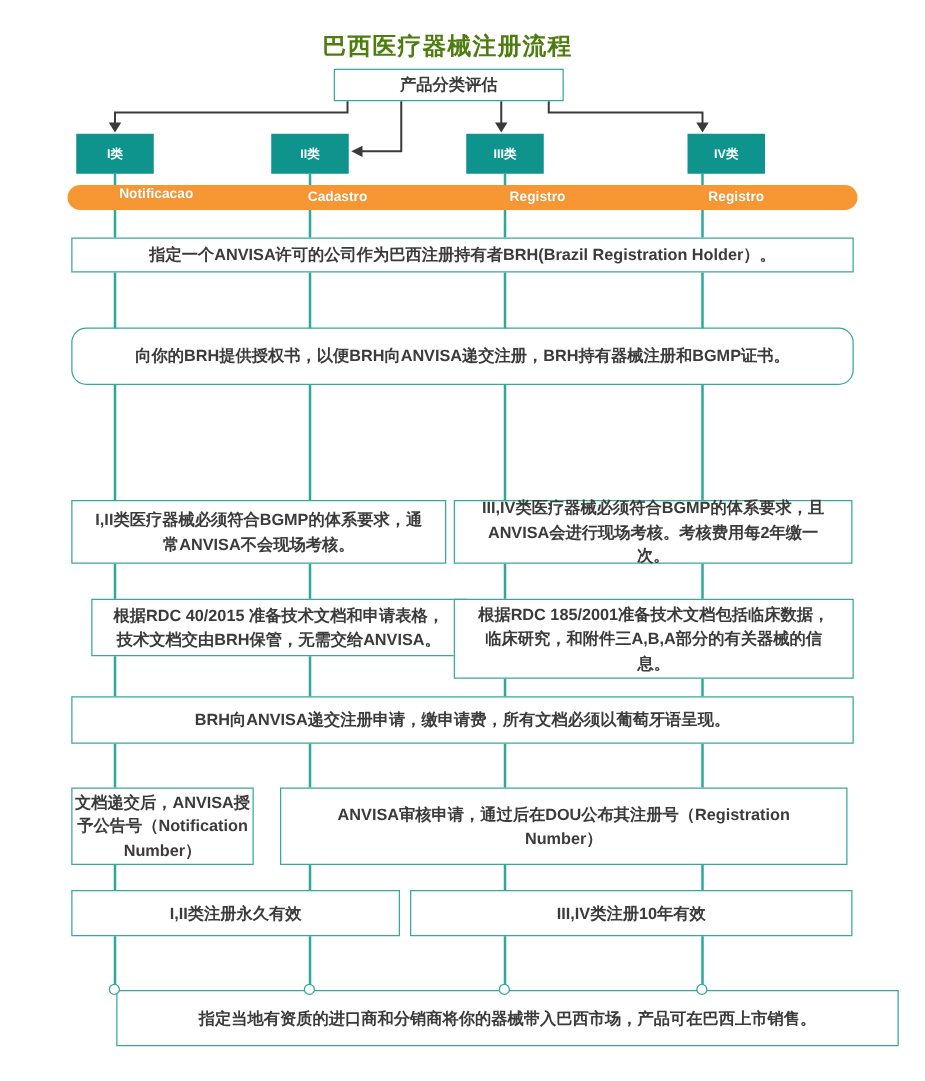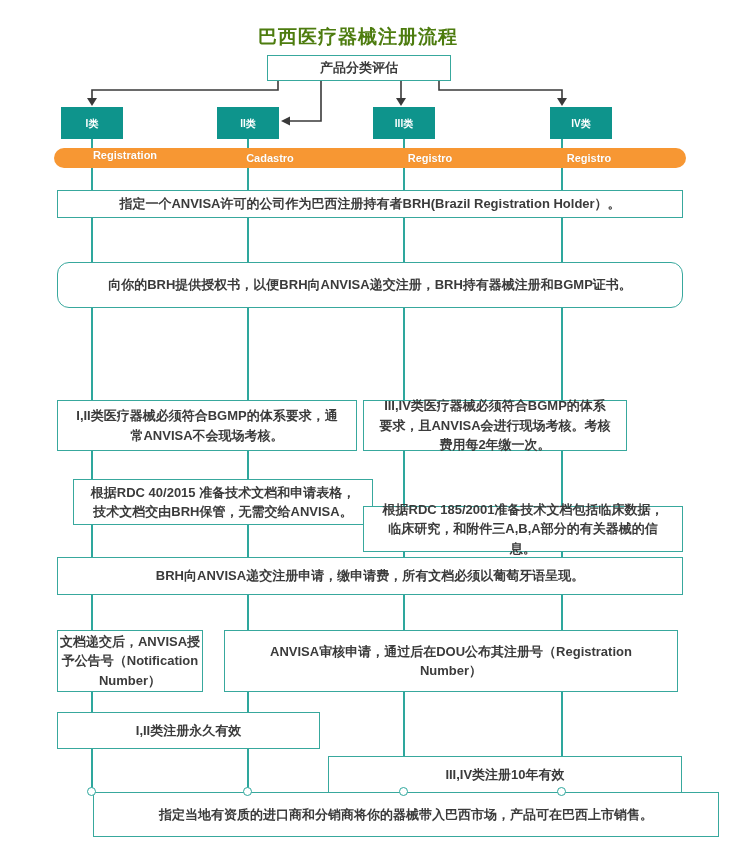--- a/index.html
+++ b/index.html
@@ -34,28 +34,28 @@
     text-align:right;
   }
   .pathway-label.wrap{
     white-space:normal;width:66px;word-break:break-all;line-height:10px;top:2px;
     text-align:center;
   }
   .r1 {left:57px;top:190px;width:626px;height:28px;}
   .r2 {left:57px;top:262px;width:626px;height:46px;border-radius:12px;}
   .r3 {left:57px;top:332px;width:626px;height:57px;}
   .r4l{left:57px;top:400px;width:300px;height:51px;}
-  .r4r{left:363px;top:400px;width:264px;height:51px;}
+  .r4r{left:363px;top:400px;width:319px;height:51px;}
   .r5l{left:73px;top:479px;width:300px;height:46px;}
-  .r5r{left:363px;top:506px;width:320px;height:46px;justify-content:center;}
+  .r5r{left:363px;top:479px;width:320px;height:64px;justify-content:center;}
   .r6 {left:57px;top:557px;width:626px;height:38px;}
   .r7l{left:57px;top:630px;width:146px;height:62px;padding:3px 1px;}
   .r7r{left:224px;top:630px;width:454px;height:62px;}
   .r8l{left:57px;top:712px;width:263px;height:37px;}
-  .r8r{left:328px;top:712px;width:354px;height:37px;margin-top:44px;}
+  .r8r{left:328px;top:712px;width:354px;height:37px;}
   .r9 {left:57px;top:792px;width:626px;height:45px;margin-left:36px;}
   .node-dot{
     position:absolute;width:9px;height:9px;border-radius:50%;
     background:#ffffff;border:1.5px solid #2ea79d;box-sizing:border-box;z-index:3;
   }
 </style>
 </head>
 <body>
 
 <div class="canvas">
@@ -96,21 +96,21 @@
     <span>II类</span>
   </div>
   <div class="box class-box" style="left:373px;">
     <span>III类</span>
   </div>
   <div class="box class-box" style="left:532px;margin-left:18px;">
     <span>IV类</span>
   </div>
 
   <div class="pathway-bar">
-    <span class="pathway-label wrap" style="left:71px;">Registration</span>
+    <span class="pathway-label wrap" style="left:71px;">Notificacao</span>
     <span class="pathway-label" style="left:216px;">Cadastro</span>
     <span class="pathway-label" style="left:376px;">Registro</span>
     <span class="pathway-label" style="left:535px;">Registro</span>
   </div>
 
   <div class="box r1">
     <span>指定一个ANVISA许可的公司作为巴西注册持有者BRH(Brazil Registration Holder）。</span>
   </div>
   <div class="box r2">
     <span>向你的BRH提供授权书，以便BRH向ANVISA递交注册，BRH持有器械注册和BGMP证书。</span>

